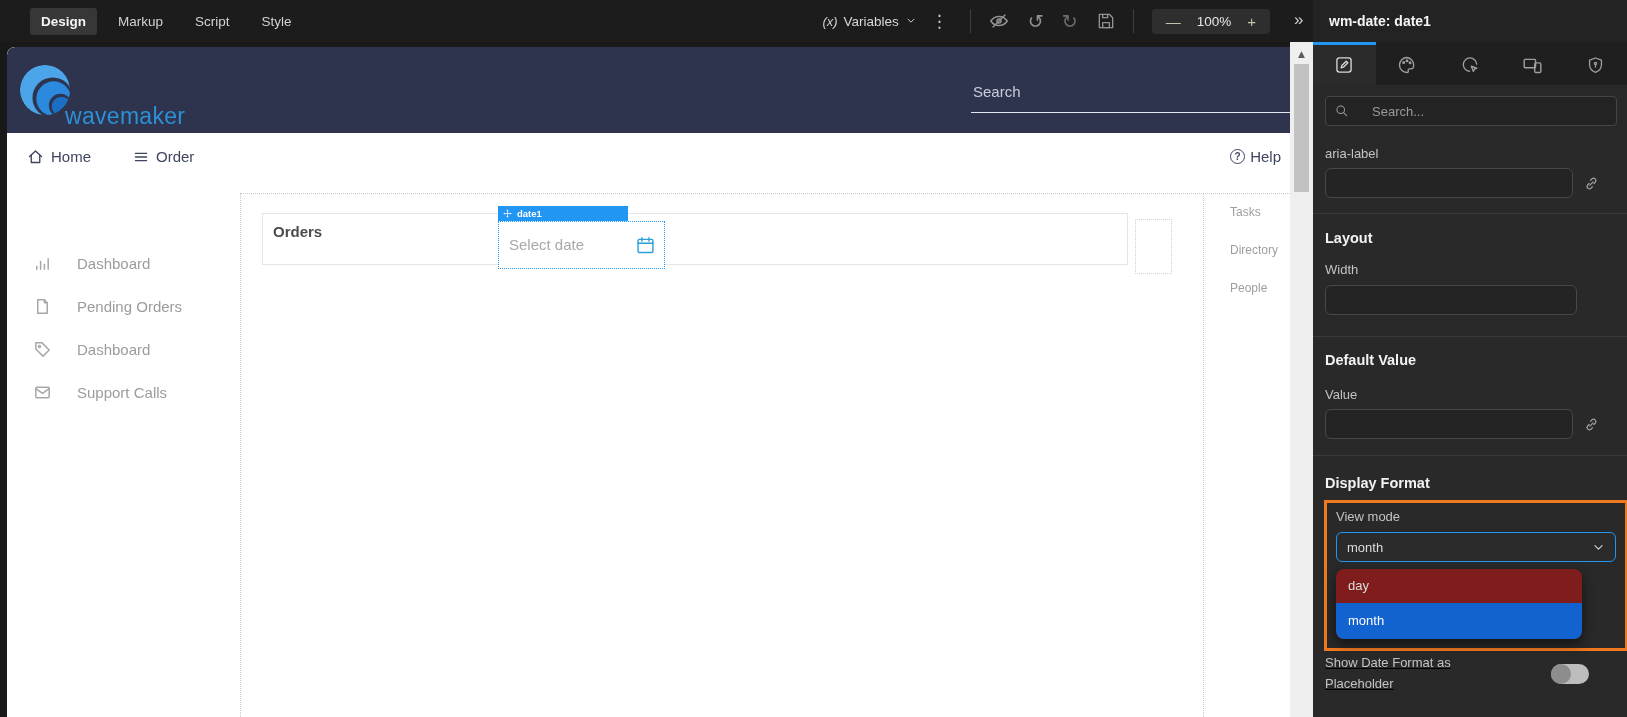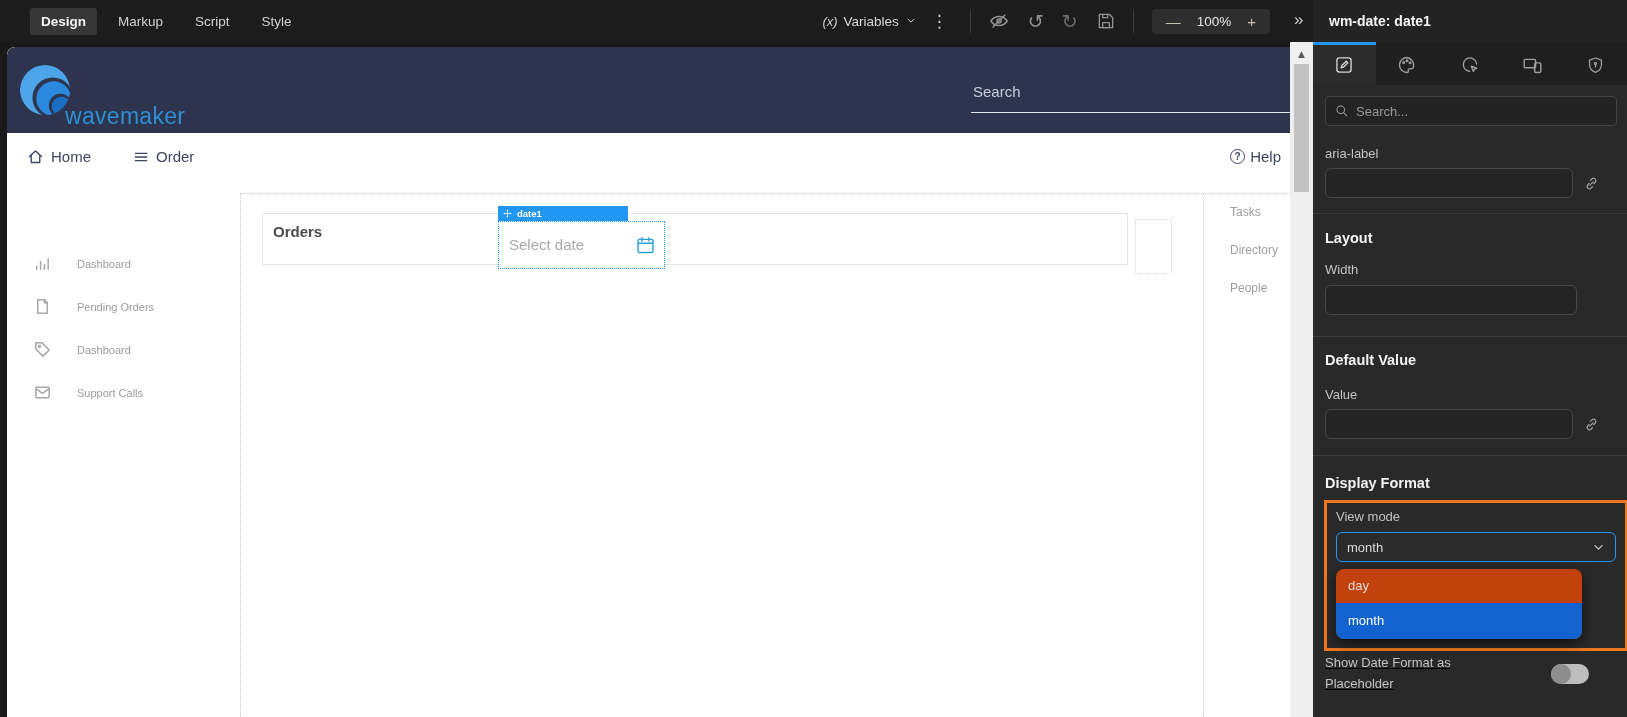--- a/index.html
+++ b/index.html
@@ -47,21 +47,21 @@
   .help-link { position:absolute; right:9px; top:0; height:100%; display:flex; align-items:center; gap:5px;
     color:#3e455f; font-size:15px; cursor:pointer; }
   .q-circle { width:15px; height:15px; border:1.4px solid #3e455f; border-radius:50%; font-size:10px;
     display:flex; align-items:center; justify-content:center; font-weight:bold; }
   .page-content { position:relative; height:537px; background:#fff; }
   .dot-h { position:absolute; left:233px; right:0; top:13px; border-top:1px dotted #c9c9c9; }
   .dot-v1 { position:absolute; left:233px; top:13px; bottom:0; border-left:1px dotted #c9c9c9; }
   .dot-v2 { position:absolute; left:1196px; top:13px; bottom:0; border-left:1px dotted #c9c9c9; }
   .side-nav { position:absolute; left:0; top:62px; width:233px; }
   .side-item { display:flex; align-items:center; gap:25px; padding:12px 0 12px 26px; color:#9c9c9c;
-    font-size:11px; cursor:pointer; }
+    font-size:15px; cursor:pointer; }
   .side-item svg { color:#a8a8a8; }
   .form-row { position:absolute; left:255px; top:33px; width:866px; height:52px; border:1px solid #e5e5e5;
     background:#fff; }
   .form-label { position:absolute; left:10px; top:9px; font-size:15px; font-weight:600; color:#4b4b4b; }
   .date-widget { position:absolute; left:491px; top:26px; width:167px; }
   .widget-tag { width:130px; height:15px; background:#2196f3; display:flex; align-items:center; gap:5px;
     padding-left:5px; cursor:move; }
   .widget-tag .tag-text { color:#fff; font-size:9.5px; font-weight:bold; }
   .widget-body { position:relative; width:167px; height:48px; background:#fff; border:1px dotted #2196f3; }
   .widget-body .ph { position:absolute; left:10px; top:14px; font-size:15px; color:#a8a8a8; }
@@ -81,38 +81,38 @@
   .p-header { height:42px; background:#232323; color:#f5f5f5; font-size:14px; font-weight:bold;
     line-height:42px; padding-left:16px; }
   .p-tabs { height:43px; background:#1f1f1f; display:flex; }
   .p-tab { flex:1; display:flex; align-items:center; justify-content:center; color:#9f9f9f;
     border-top:3px solid transparent; cursor:pointer; }
   .p-tab.active { background:#2b2b2b; color:#d8d8d8; border-top:3px solid #2196f3; }
   .p-body { height:632px; padding:6px 10px 0 12px; overflow:hidden; }
   .search-box { height:30px; background:#232323; border:1px solid #454545; border-radius:4px;
     display:flex; align-items:center; padding:0 9px; color:#9a9a9a; }
   .search-box input { flex:1; background:transparent; border:none; outline:none; color:#d5d5d5;
-    font-size:13px; font-family:inherit; margin-left:7px; }
+    font-size:13px; font-family:inherit; margin-left:23px; }
   .search-box input::placeholder { color:#9a9a9a; opacity:1; }
   .prop-label { font-size:13px; color:#c3c3c3; }
   .field-row { display:flex; align-items:center; width:276px; }
   .p-input { flex:1; height:30px; background:#242424; border:1px solid #484848; border-radius:6px;
     color:#e0e0e0; font-size:13px; font-family:inherit; padding:0 9px; outline:none; min-width:0; }
   .bind-icon { color:#9e9e9e; margin-left:9px; cursor:pointer; flex:0 0 auto; }
   .solo-input { width:252px; display:block; }
   .sep { border:none; border-top:1px solid #3a3a3a; margin-left:-12px; margin-right:-10px; }
   .section-title { font-size:14.5px; font-weight:bold; color:#f2f2f2; }
   .mt5{margin-top:5px} .mt7{margin-top:7px} .mt8{margin-top:8px} .mt9{margin-top:9px} .mt15{margin-top:15px} .mt16{margin-top:16px}
   .mt19{margin-top:19px} .mt20{margin-top:20px} .mt21{margin-top:21px}
   .highlight-box { margin-left:-1px; width:304px; border:3px solid #f0781e; padding:6px 9px 9px 9px; }
   .vm-select { margin-top:8px; height:30px; background:#2b2b2b; border:1.5px solid #2196f3; border-radius:6px;
     display:flex; align-items:center; padding:0 10px; cursor:pointer; }
   .vm-select .vm-value { flex:1; color:#dcdcdc; font-size:13px; }
   .vm-select svg { color:#d8d8d8; }
-  .vm-dropdown { margin-top:7px; background:#c2410c; border-radius:8px; overflow:hidden; width:246px;
+  .vm-dropdown { margin-top:7px; background:#7f1d1d; border-radius:8px; overflow:hidden; width:246px;
     box-shadow:0 5px 12px rgba(0,0,0,.55); }
   .vm-option { height:34px; line-height:34px; padding-left:12px; color:#dddddd; font-size:13px; cursor:pointer; }
   .vm-option.selected { height:36px; line-height:36px; background:#1262cf; color:#ffffff; }
   .toggle-row { margin-top:2px; display:flex; align-items:center; justify-content:space-between;
     padding-right:28px;text-decoration:underline; }
   .toggle-row .prop-label { width:170px; line-height:1.6; }
   .toggle { width:38px; height:20px; background:#bdbdbd; border-radius:10px; position:relative; cursor:pointer; }
   .toggle .knob { position:absolute; left:0; top:0; width:20px; height:20px; border-radius:50%; background:#8d8d8d; }
 </style>
 </head>

